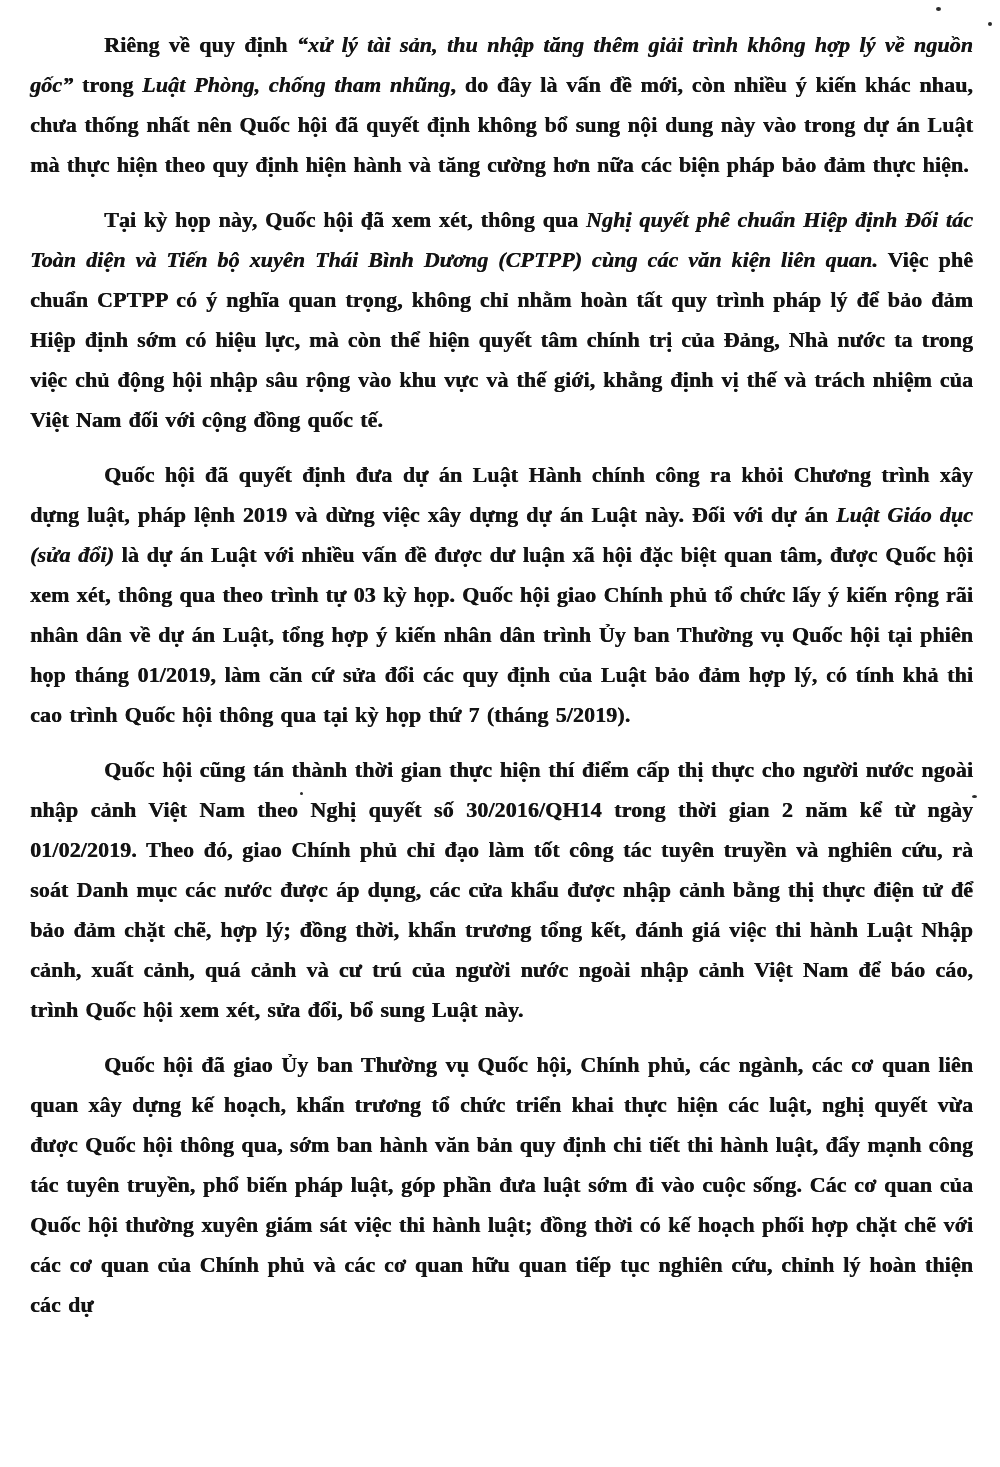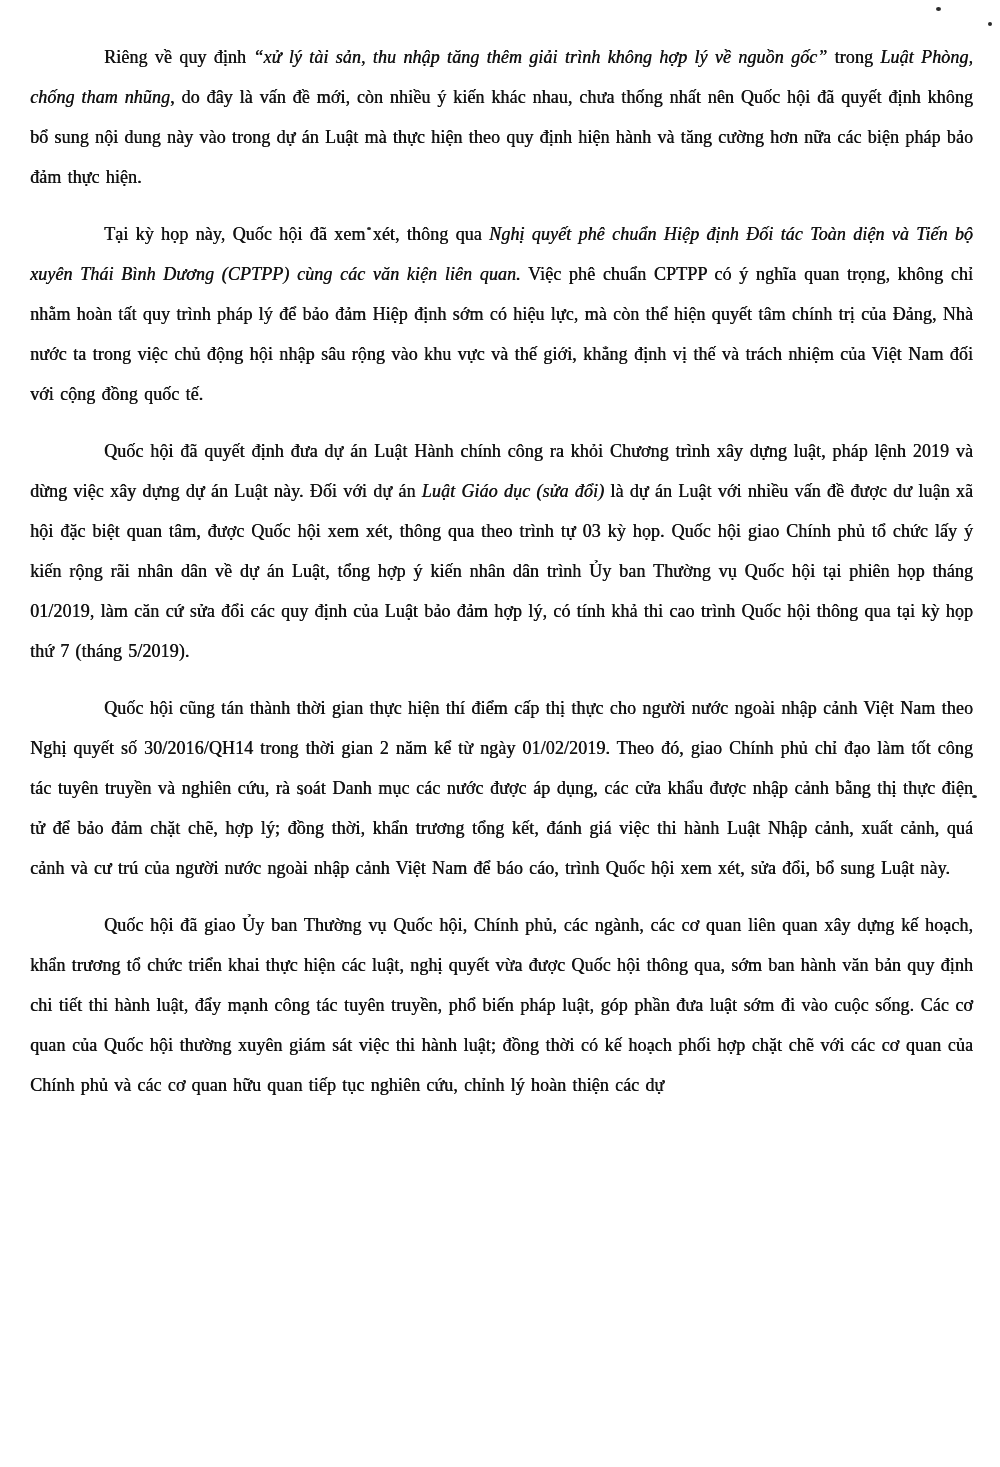--- a/index.html
+++ b/index.html
@@ -15,29 +15,30 @@
     font-family: "Liberation Serif", "DejaVu Serif", serif;
   }
   .page {
     position: absolute;
     top: 20px;
     left: 30px;
     right: 27px;
     color: #141414;
   }
   .page p {
-    margin: 17px 0 15px 0;
-    font-size: 18px;
+    margin: 5px 0 15px 0;
+    font-size: 22px;
     line-height: 40px;
     text-align: justify;
     text-indent: 74px;
     letter-spacing: 0.1px;
     word-spacing: 1.5px;
     
     text-shadow: 0.4px 0 0 currentColor;
+    font-weight: bold;
   }
   .page p:last-child { margin-bottom: 0; }
   .it { font-style: italic; }
   
   .speck {
     position: absolute;
     background: #2a2a2a;
     border-radius: 50%;
   }
   .speck.s1 { left: 936px; top: 7px;  width: 5px; height: 4px; }

